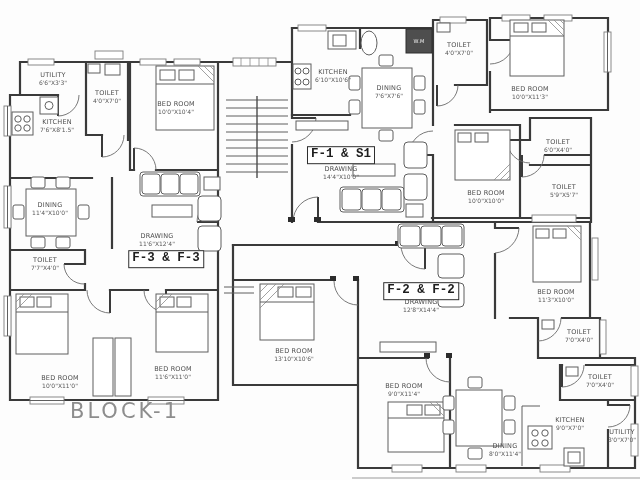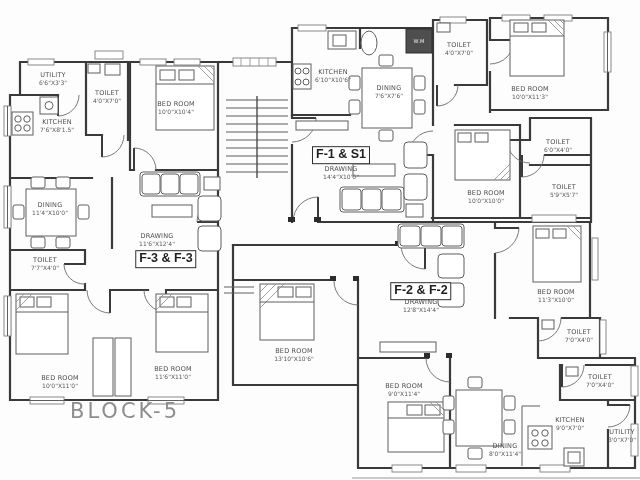--- a/index.html
+++ b/index.html
@@ -11,21 +11,21 @@
   .furn{stroke:#5f5f5f;stroke-width:1;fill:#ffffff;}
   .hatch{stroke:#8a8a8a;stroke-width:.8;fill:none;}
   .arc{stroke:#6a6a6a;stroke-width:.9;fill:none;}
   .leaf{stroke:#3a3a3a;stroke-width:2;fill:none;}
   .win{fill:#ffffff;stroke:#7d7d7d;stroke-width:.9;}
   .jamb{fill:#2c2c2c;}
   .rl{position:absolute;transform:translate(-50%,-50%);text-align:center;
       font-size:6.5px;line-height:1.3;color:#4d4d4d;letter-spacing:.2px;white-space:nowrap;}
   .rl .d{display:block;font-size:6px;color:#585858;letter-spacing:0;}
   .unit-box{position:absolute;transform:translate(-50%,-50%);
-      font-family:Liberation Sans, sans-serif;font-weight:700;font-size:12.5px;color:#1e1e1e;
+      font-family:Liberation Mono, monospace;font-weight:700;font-size:12.5px;color:#1e1e1e;
       border:1.6px solid #2e2e2e;background:#fff;padding:0 3px;line-height:1.25;white-space:nowrap;}
   .block-label{position:absolute;font-size:21px;color:#8d8d8d;letter-spacing:3px;
       font-family:"DejaVu Sans",sans-serif;white-space:nowrap;}
   .wm-label{position:absolute;transform:translate(-50%,-50%);font-size:5px;color:#f2f2f2;
       letter-spacing:.2px;white-space:nowrap;}
 </style>
 </head>
 <body>
 
 <div id="stage">
@@ -341,15 +341,15 @@
 <div class="unit-box" style="left:341px;top:155px">F-1 &amp; S1</div>
 <div class="rl" style="left:341px;top:173px"><span>DRAWING</span><span class="d">14'4"X10'0"</span></div>
 
 <div class="rl" style="left:157px;top:240px"><span>DRAWING</span><span class="d">11'6"X12'4"</span></div>
 <div class="unit-box" style="left:166px;top:259px">F-3 &amp; F-3</div>
 
 <div class="unit-box" style="left:421px;top:291px">F-2 &amp; F-2</div>
 <div class="rl" style="left:421px;top:306px"><span>DRAWING</span><span class="d">12'8"X14'4"</span></div>
 
 <div class="wm-label" style="left:419px;top:41px">W.M</div>
-<div class="block-label" style="left:70px;top:399px">BLOCK-5</div>
+<div class="block-label" style="left:70px;top:399px">BLOCK-1</div>
 
 </div>
 
 </body></html>

